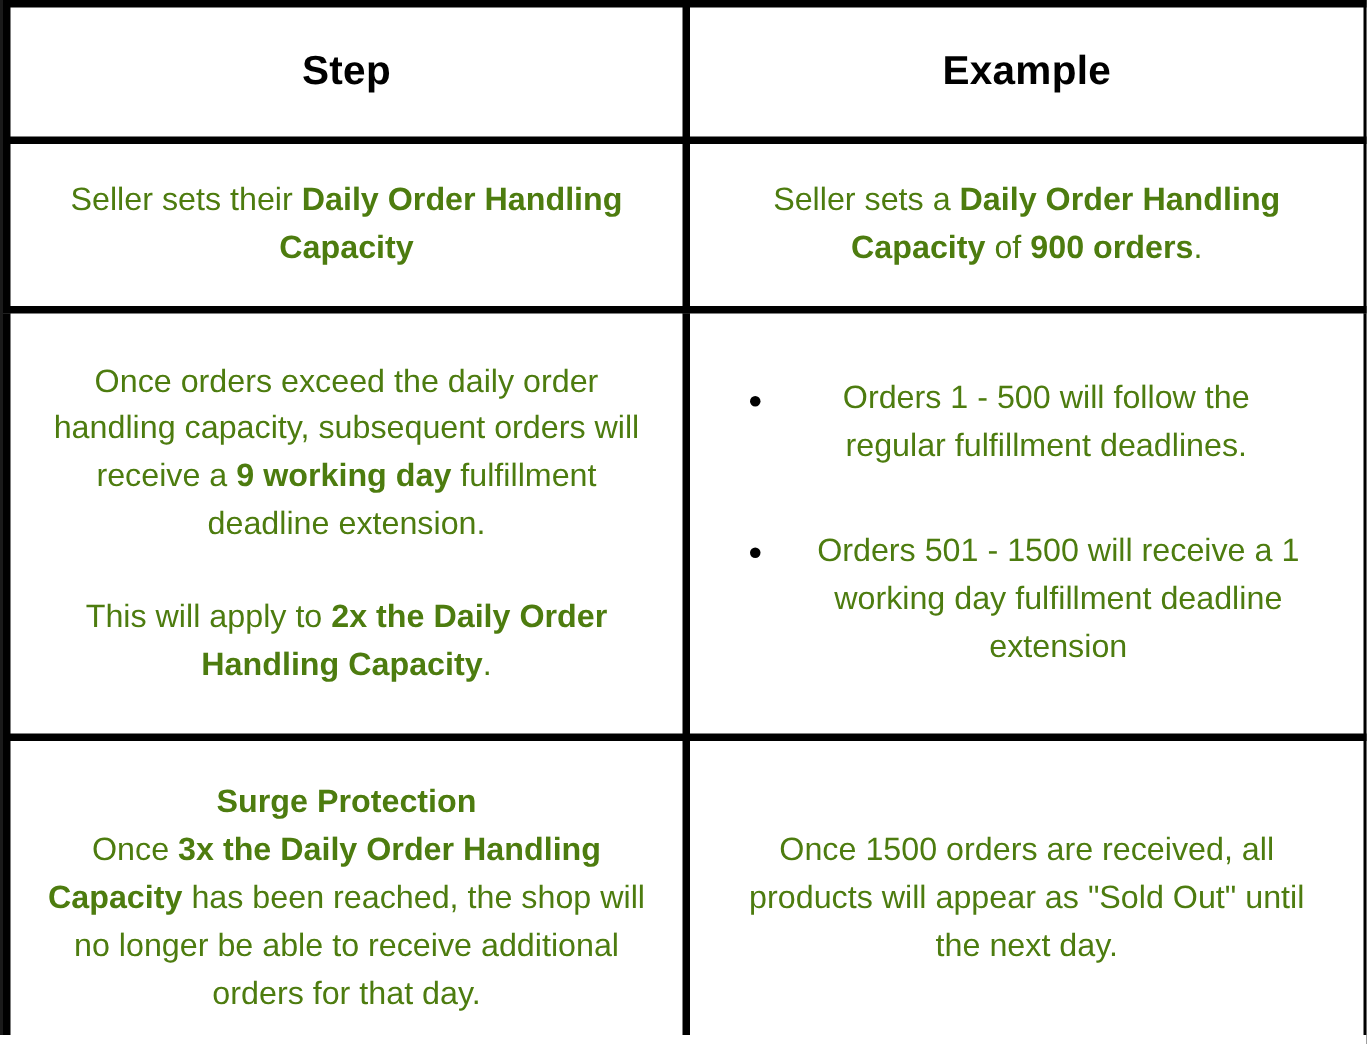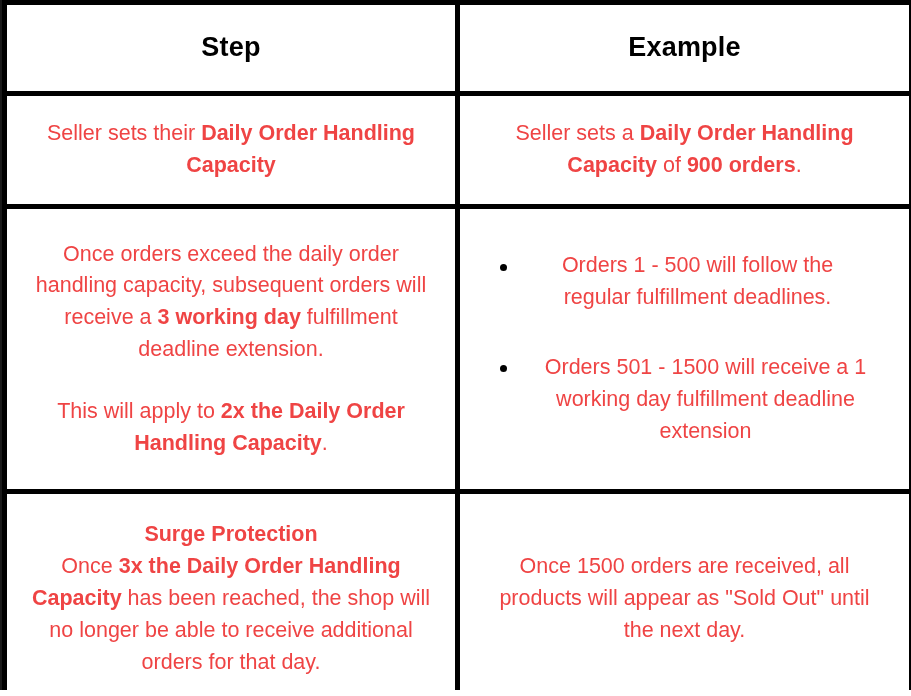--- a/index.html
+++ b/index.html
@@ -61,21 +61,21 @@
     letter-spacing: 0.2px;
     line-height: 1.1;
     border-top: 5px solid #000000;
   }
 
   
   .cell-inner {
     padding: 14px 22px;
     font-size: 21.5px;
     line-height: 1.48;
-    color: #ef4444;
+    color: #4d7c0f;
   }
 
   .row-1 .cell-inner { padding-top: 22px; padding-bottom: 22px; }
   .row-1 td { height: 108px; }
   .row-2 td { height: 280px; }
   .row-3 td { height: 210px; }
 
   .r2-left .cell-inner  { padding: 10px 26px; }
   .r2-right .cell-inner { padding: 10px 20px 10px 18px; }
   .r3-left .cell-inner  { padding: 12px 22px; }
@@ -155,21 +155,21 @@
             <div class="cell-inner">
               <span>Seller sets a </span><b>Daily Order Handling Capacity</b><span> of </span><b>900 orders</b><span>.</span>
             </div>
           </td>
         </tr>
 
         <tr class="row-2">
           <td class="r2-left">
             <div class="cell-inner">
               <p class="para">
-                <span>Once orders exceed the daily order handling capacity, subsequent orders will receive a </span><b>3 working day</b><span> fulfillment deadline extension.</span>
+                <span>Once orders exceed the daily order handling capacity, subsequent orders will receive a </span><b>9 working day</b><span> fulfillment deadline extension.</span>
               </p>
               <p class="para">
                 <span>This will apply to </span><b>2x the Daily Order Handling Capacity</b><span>.</span>
               </p>
             </div>
           </td>
           <td class="r2-right">
             <div class="cell-inner">
               <ul class="bullets">
                 <li class="b1">

